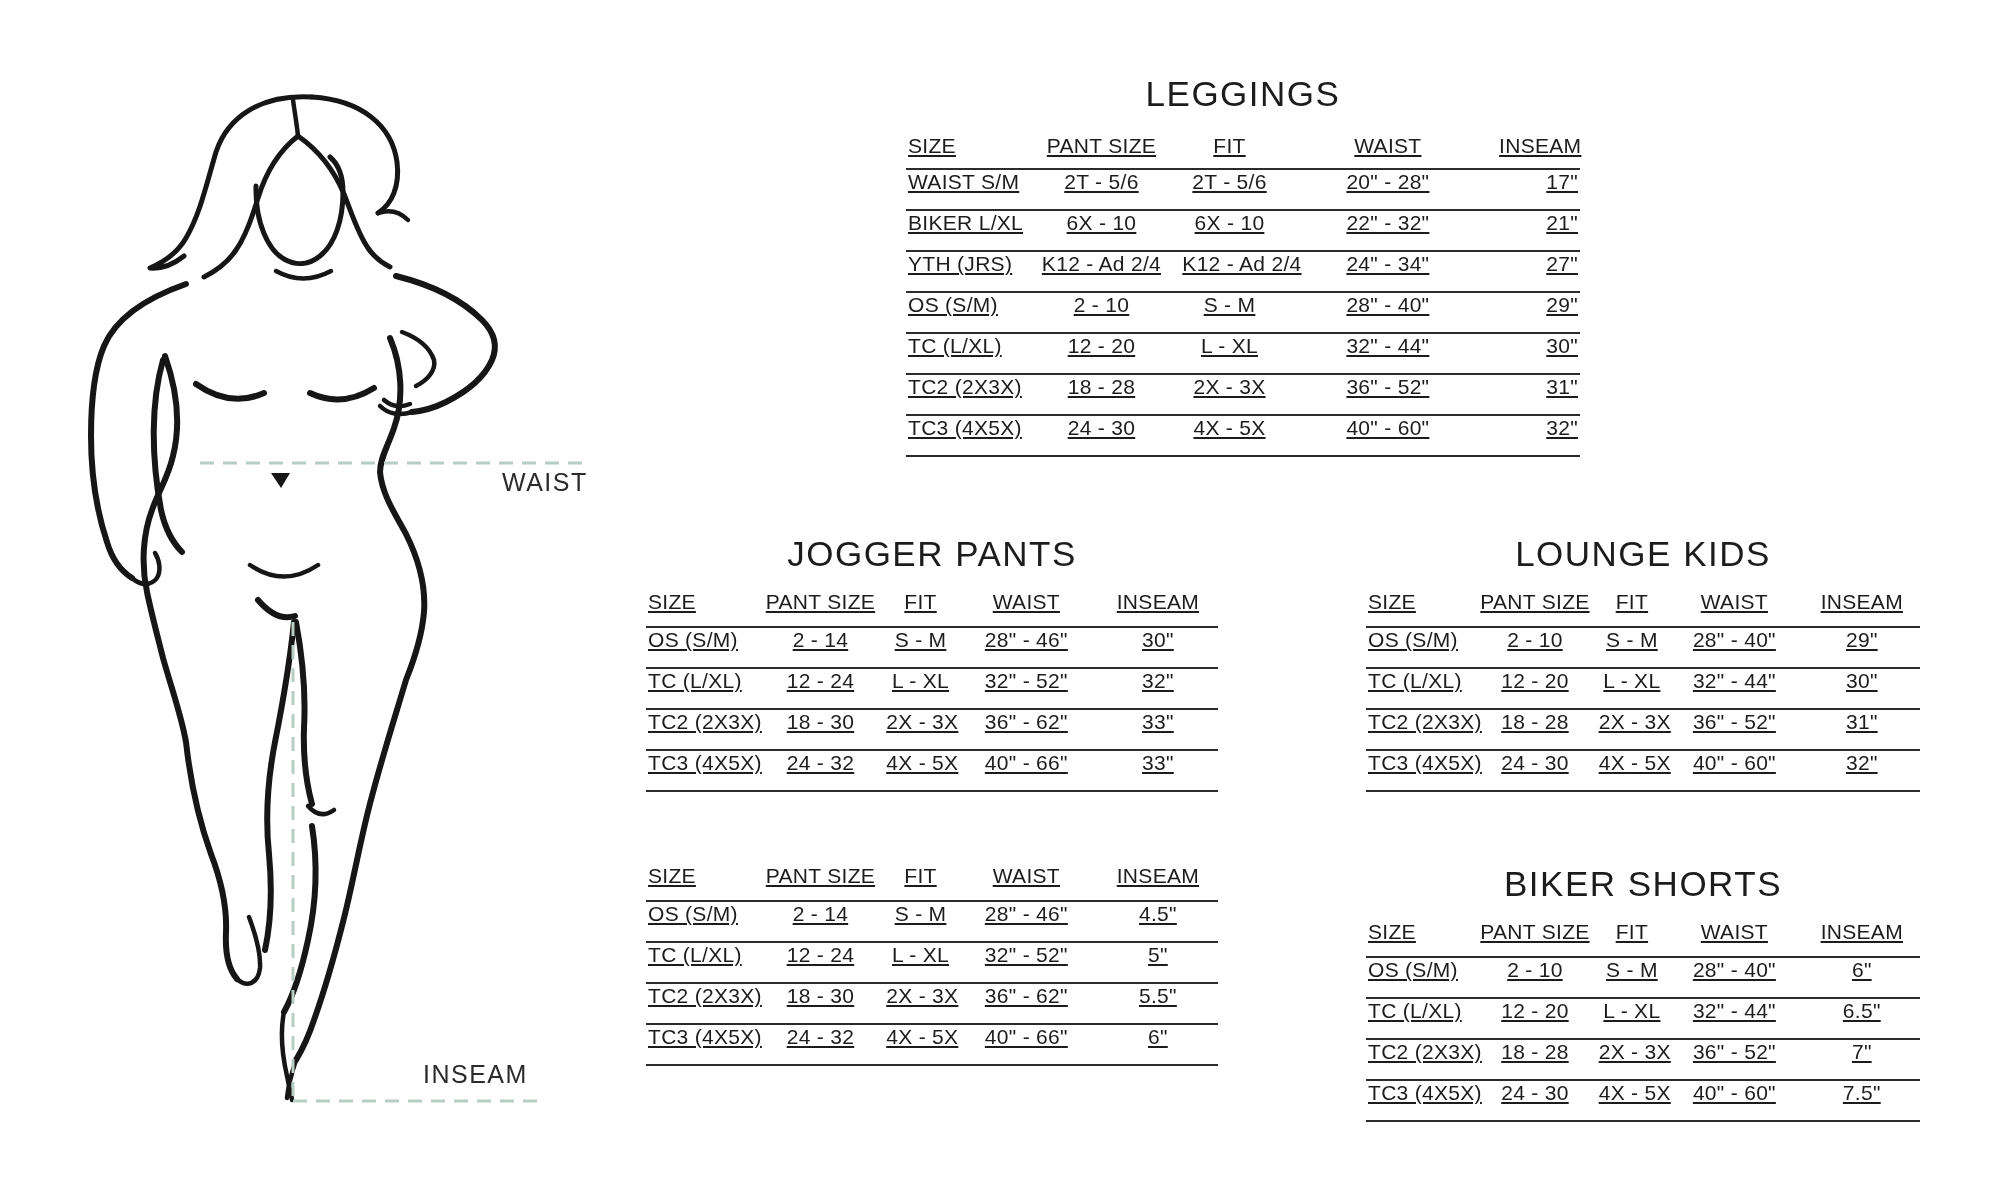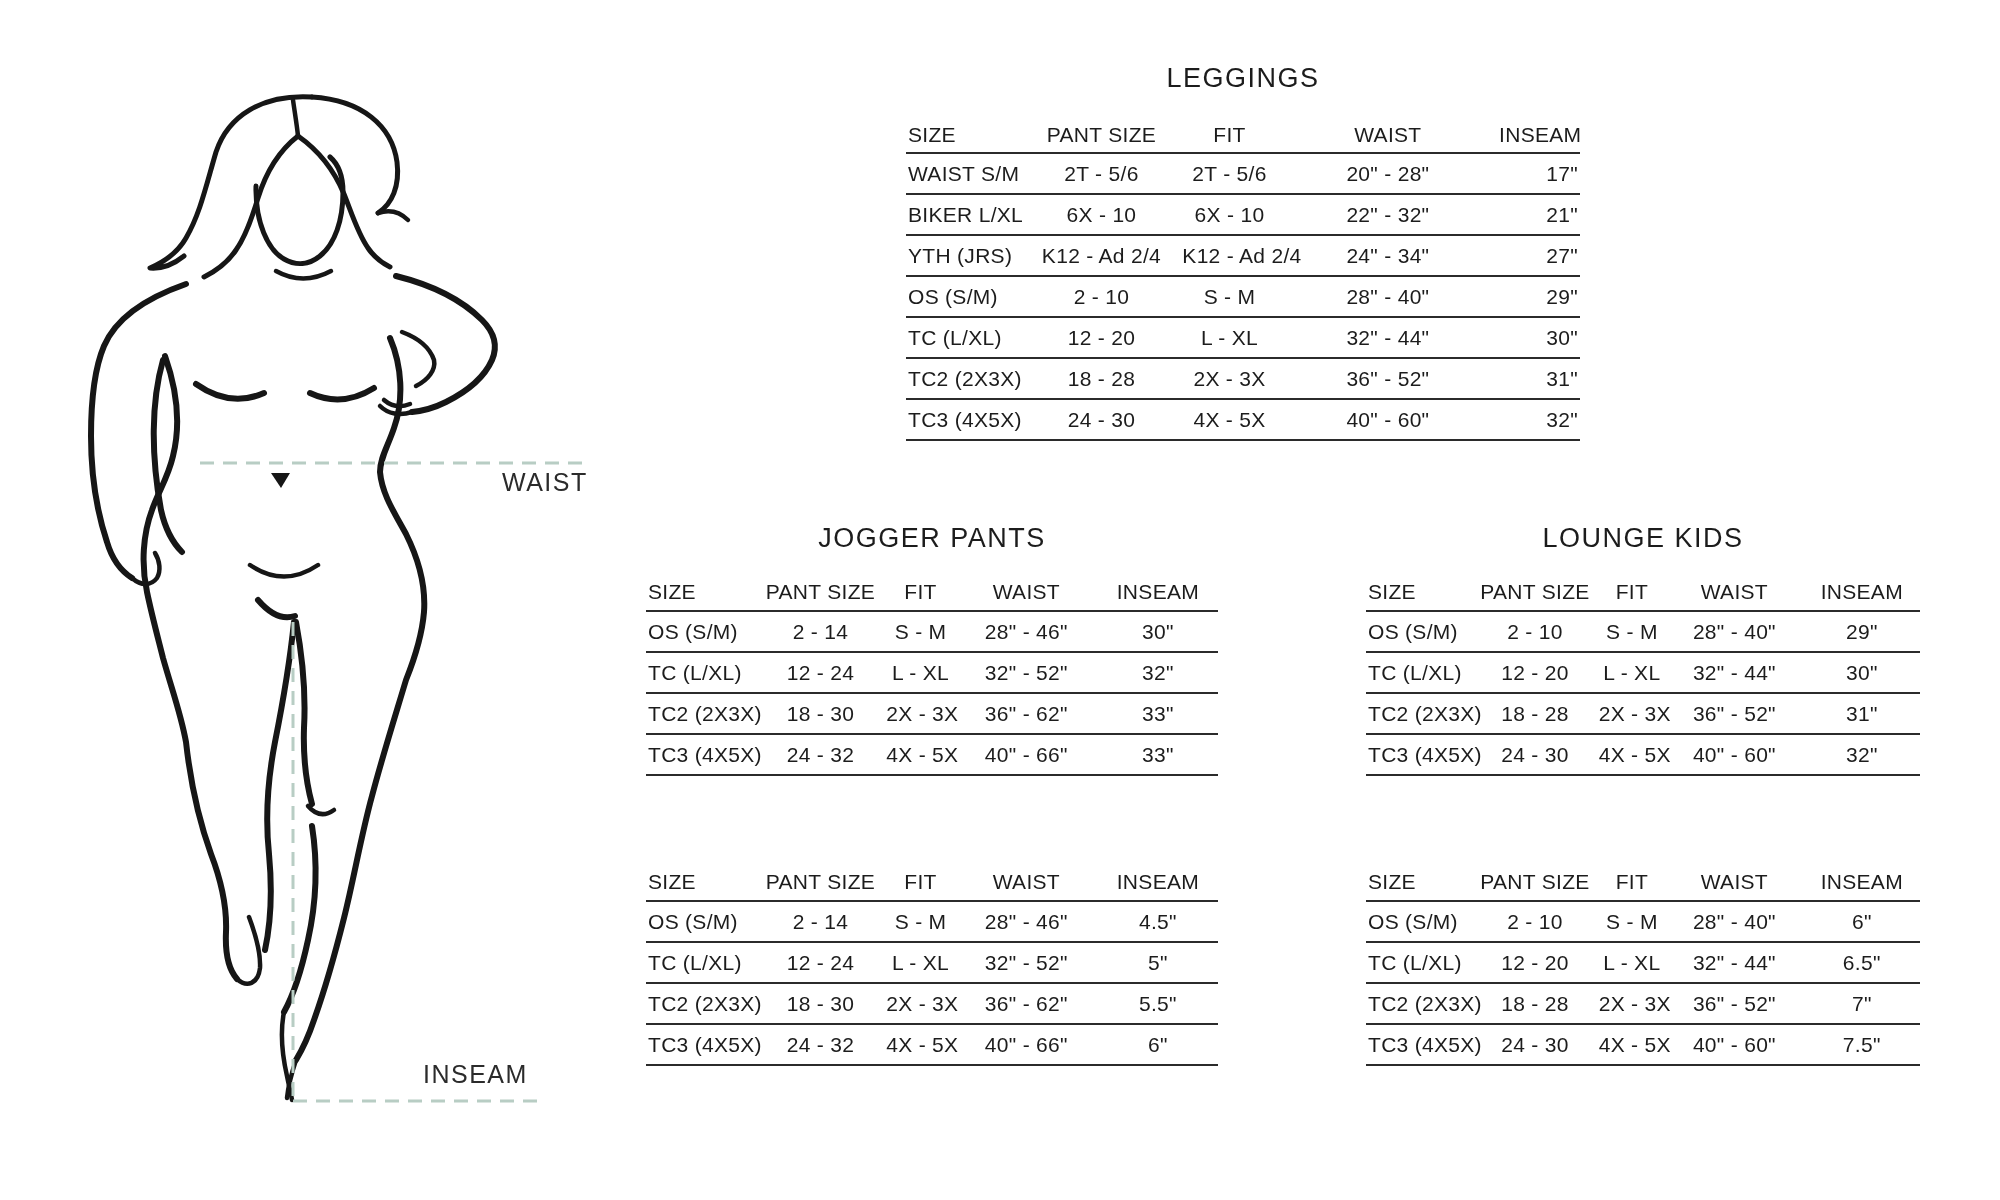--- a/index.html
+++ b/index.html
@@ -12,29 +12,29 @@
   .s  { fill:none; stroke:var(--fig,#161616); stroke-width:6; stroke-linecap:round; stroke-linejoin:round; }
   .m  { stroke-width:5; }
   .t  { stroke-width:4.5; }
   .fillpath { fill:var(--fig,#161616); stroke:none; }
   .dash { fill:none; stroke:var(--dash,#b8cdc4); stroke-width:3; stroke-dasharray:14 9; }
   .measure-label {
     position:absolute; font-size:25px; letter-spacing:1.5px; color:#2b2b2b; white-space:nowrap;
   }
   .size-table { position:absolute; }
   .size-table h2 {
-    margin:0; font-weight:400; font-size:27px; letter-spacing:1.5px;
+    margin:16px; font-weight:400; font-size:35px; letter-spacing:1.5px;
     text-align:center; height:40px; line-height:40px; color:var(--text,#1c1c1c);
   }
   .tbl { margin-top:16px; }
   .leggings .tbl { margin-top:20px; }
   .trow {
-    display:flex; align-items:center; height:39px;
+    display:flex; height:39px;
     border-bottom:2px solid var(--line,#2b2b2b);
-    font-size:21px; letter-spacing:0.3px; white-space:nowrap;
+    font-size:21px; letter-spacing:0.3px; white-space:nowrap;text-decoration:underline;
   }
   .thead { height:36px; }
   .leggings .thead { height:34px; }
   .cell { display:block; }
   
   .leggings .c0 { width:17%; text-align:left; padding-left:2px; box-sizing:border-box; }
   .leggings .c1 { width:24%; text-align:center; }
   .leggings .c2 { width:14%; text-align:center; }
   .leggings .c3 { width:33%; text-align:center; }
   .leggings .c4 { width:12%; text-align:right; padding-right:2px; box-sizing:border-box; }
@@ -284,20 +284,21 @@
           <span class="cell c0">TC3 (4X5X)</span>
           <span class="cell c1">24 - 32</span>
           <span class="cell c2">4X - 5X</span>
           <span class="cell c3">40" - 66"</span>
           <span class="cell c4">6"</span>
         </div>
       </div>
   </section>
 
   <section class="size-table narrow pos-biker-shorts">
+    <h2>BIKER SHORTS</h2>
     <div class="tbl">
         <div class="trow thead">
           <span class="cell c0">SIZE</span>
           <span class="cell c1">PANT SIZE</span>
           <span class="cell c2">FIT</span>
           <span class="cell c3">WAIST</span>
           <span class="cell c4">INSEAM</span>
         </div>
         <div class="trow">
           <span class="cell c0">OS (S/M)</span>

